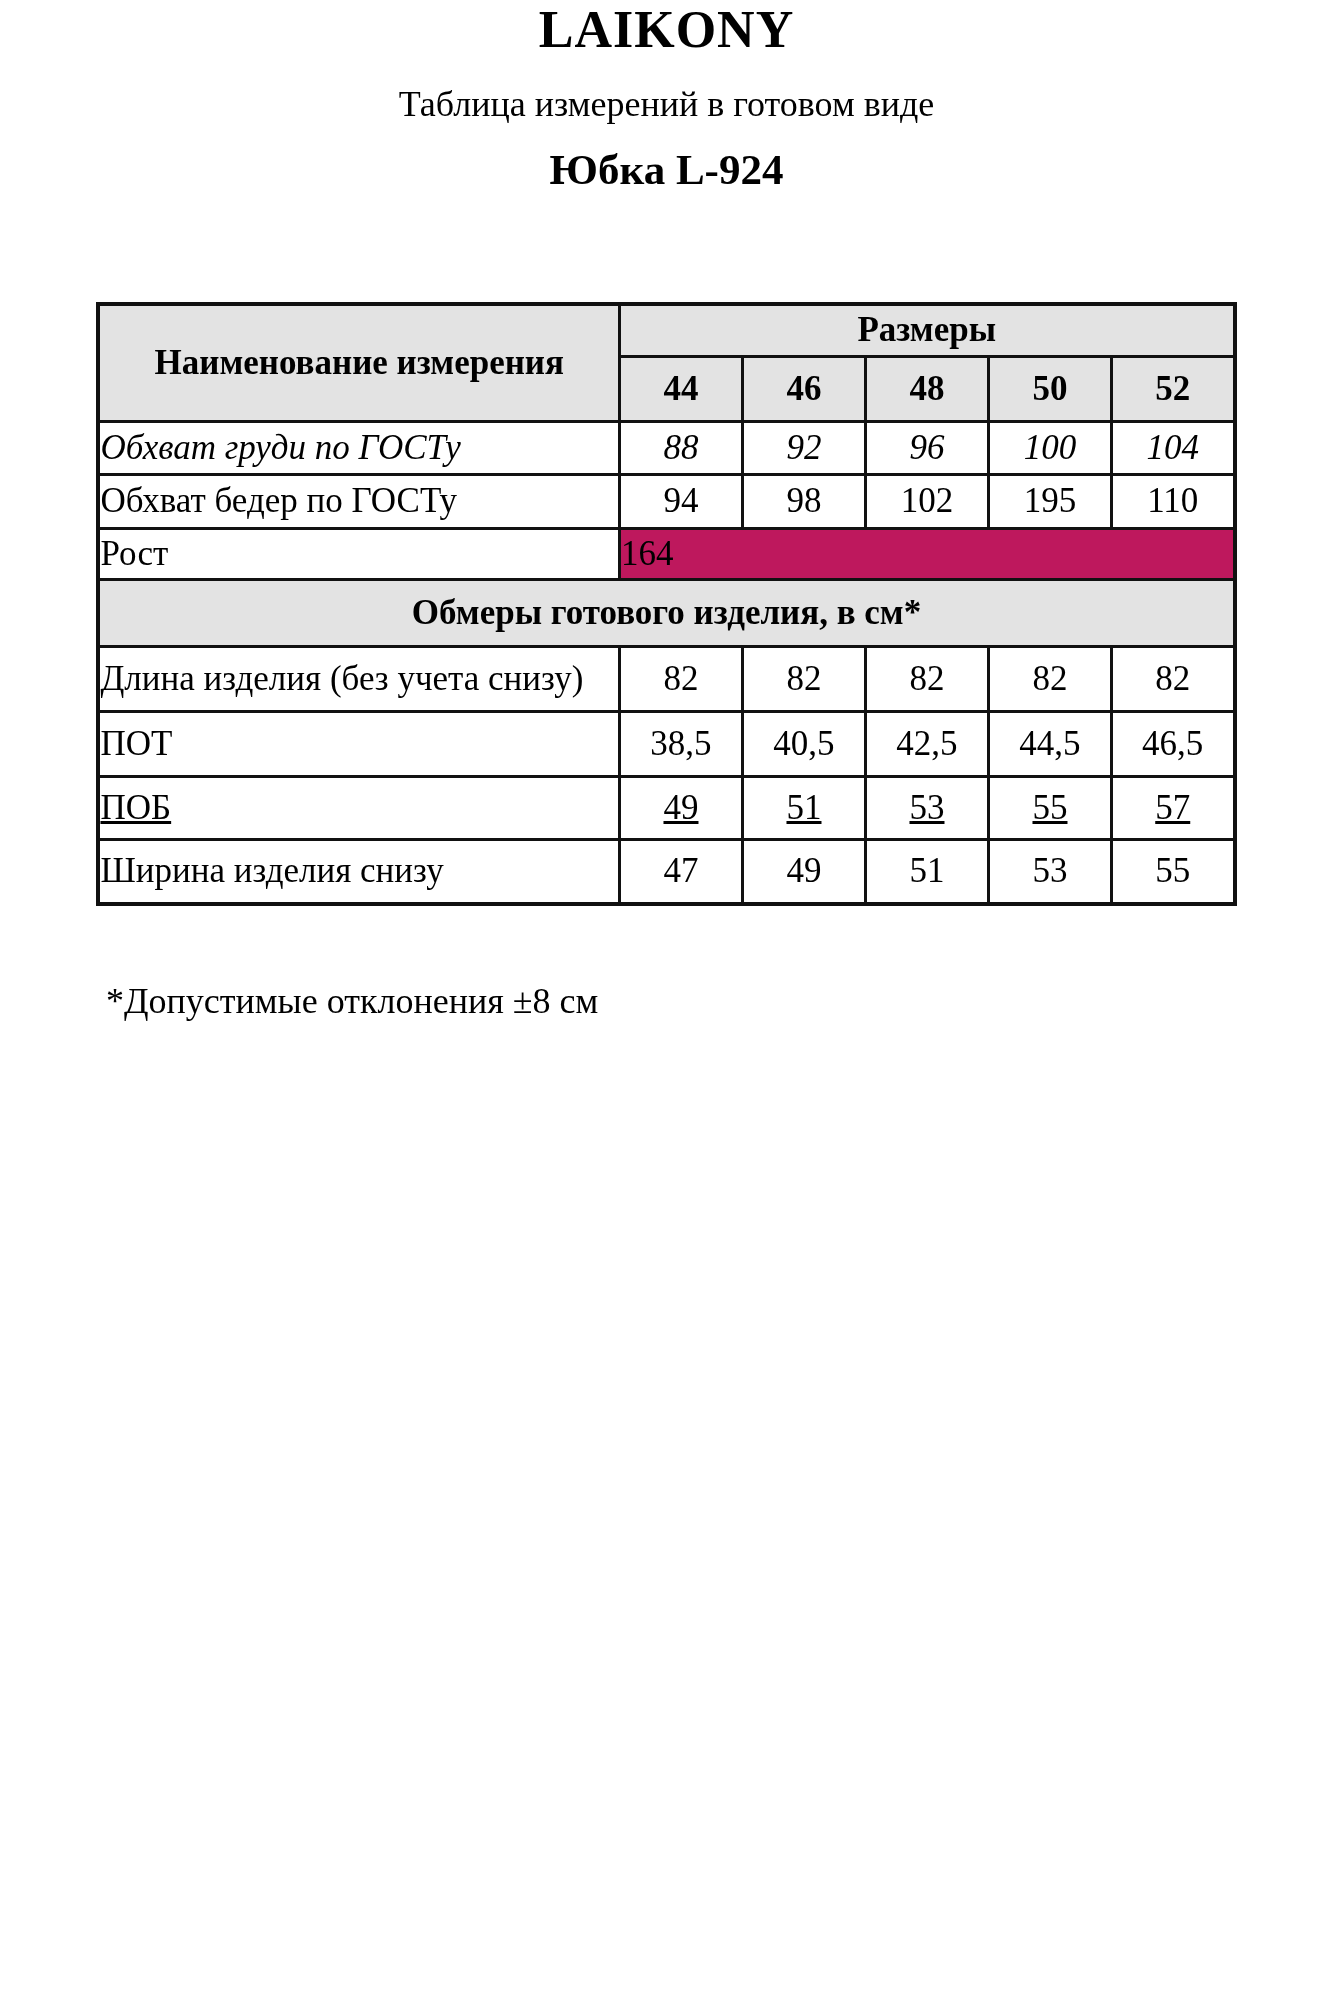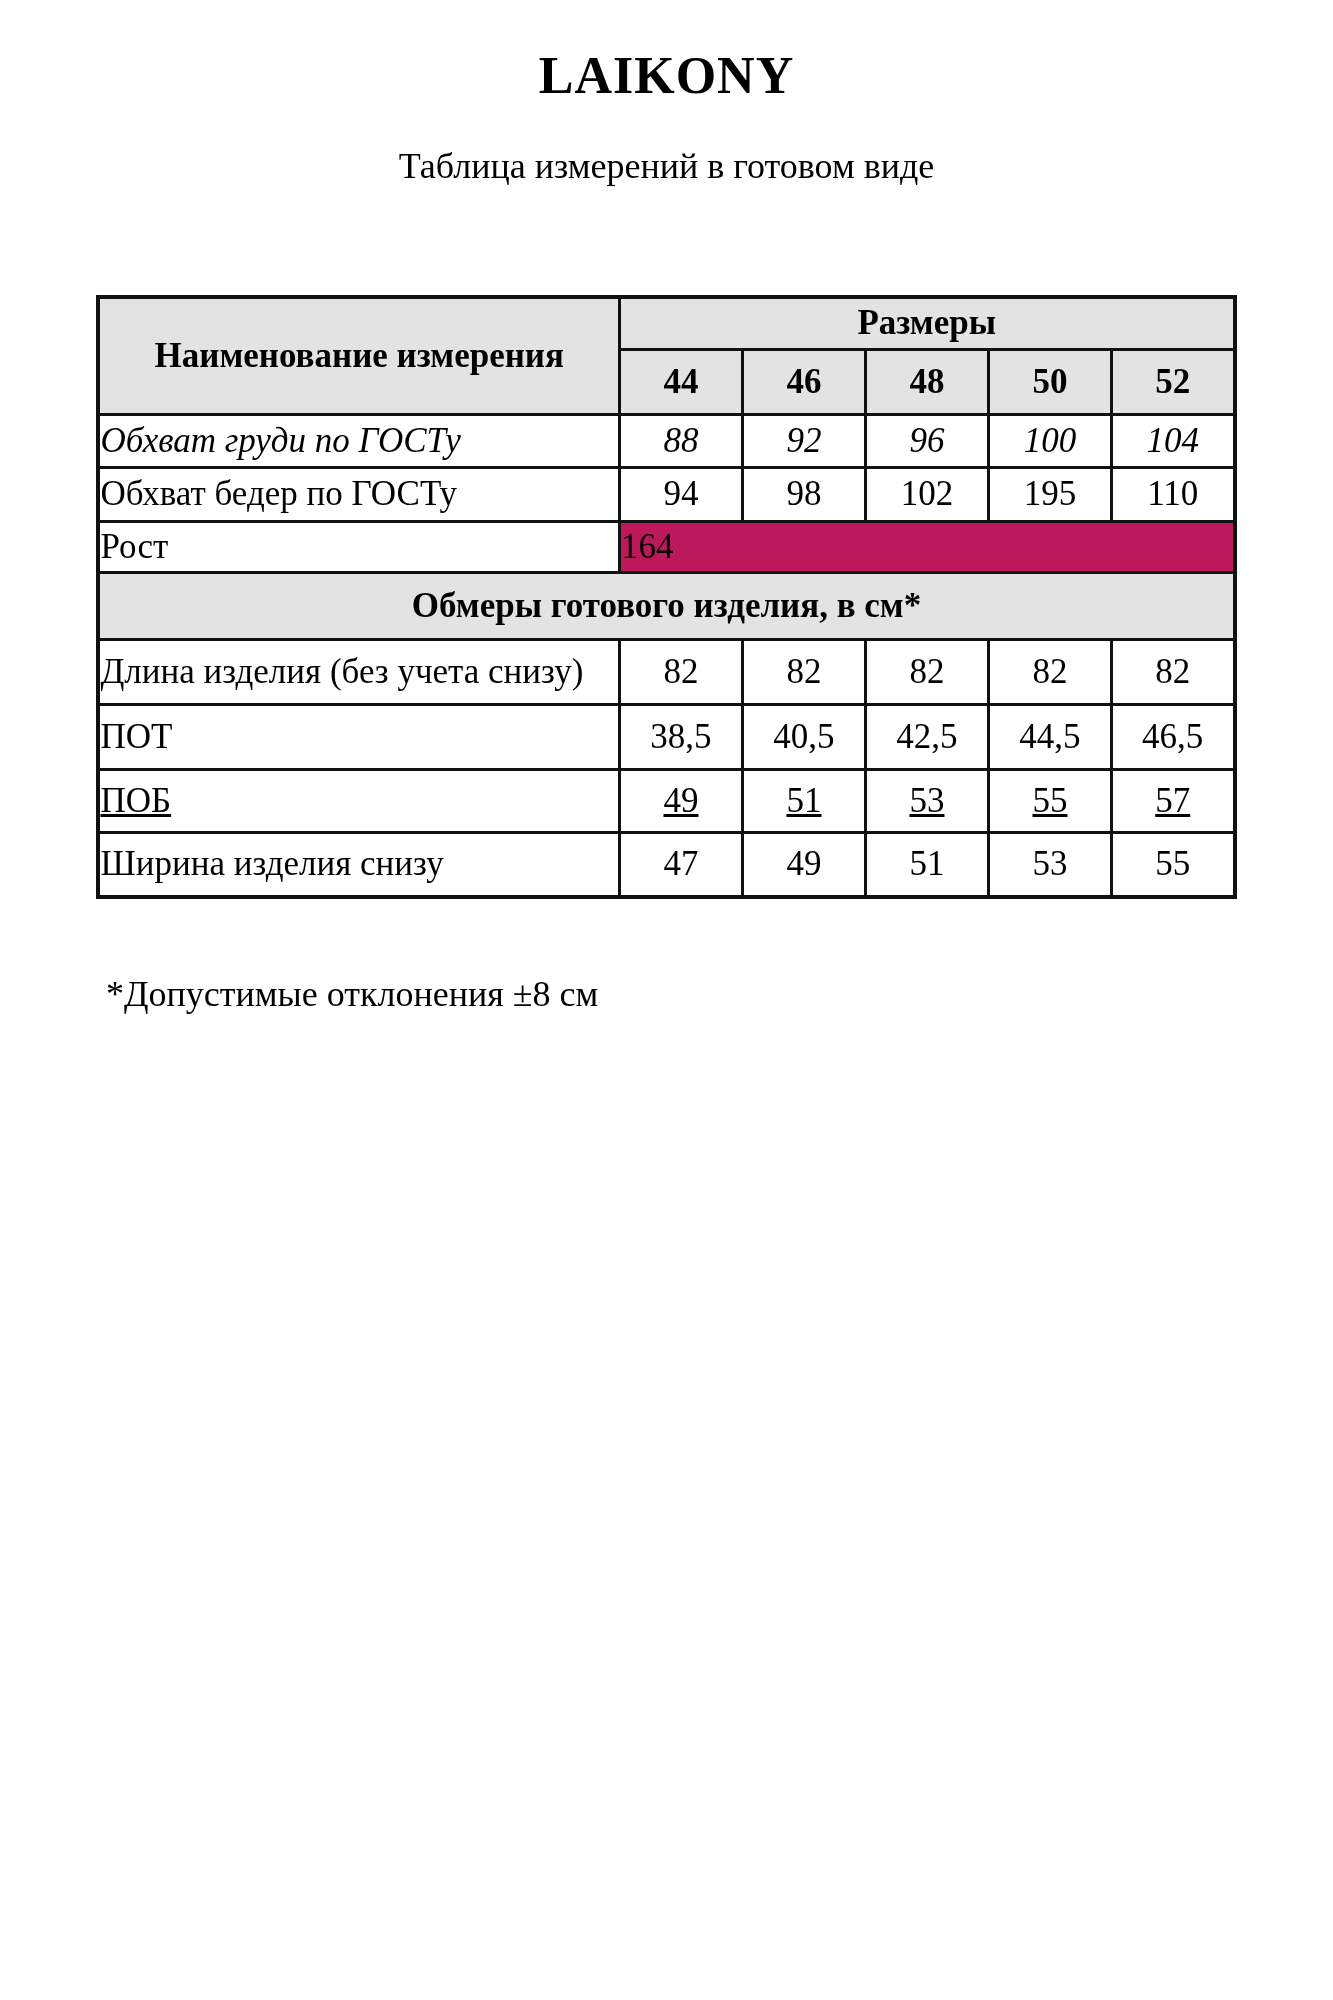--- a/index.html
+++ b/index.html
@@ -10,28 +10,27 @@
     color: #000000;
   }
   .page {
     width: 1333px;
     height: 2000px;
     background: #ffffff;
     overflow: hidden;
     position: relative;
   }
   .brand-title {
-    padding-top: 46px;
     text-align: center;
     font-size: 52px;
     font-weight: bold;
     letter-spacing: 1px;
   }
   .doc-subtitle {
-    margin-top: 40px;
+    margin-top: 24px;
     text-align: center;
     font-size: 36px;
     font-weight: normal;
   }
   .product-title {
     margin-top: 20px;
     text-align: center;
     font-size: 43px;
     font-weight: bold;
   }
@@ -94,20 +93,21 @@
 </style>
 </head>
 <body>
 
 <div class="page">
 
   <div class="brand-title">LAIKONY</div>
 
   <div class="doc-subtitle">Таблица измерений в готовом виде</div>
 
+  <div class="product-title">Юбка L-924</div>
 
   <table class="meas">
     <colgroup>
       <col class="col-name">
       <col class="col-size">
         <col class="col-size">
         <col class="col-size">
         <col class="col-size">
         <col class="col-size">
     </colgroup>

